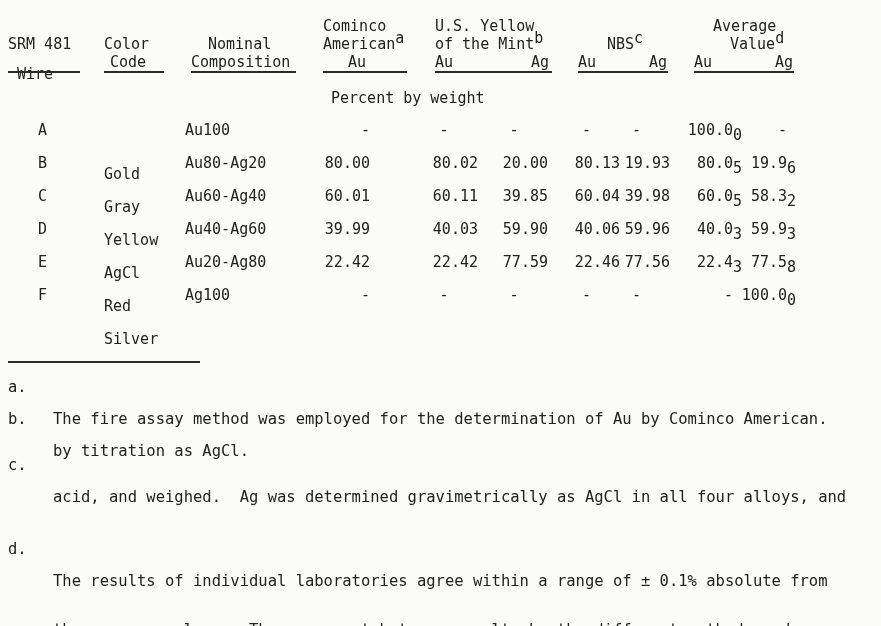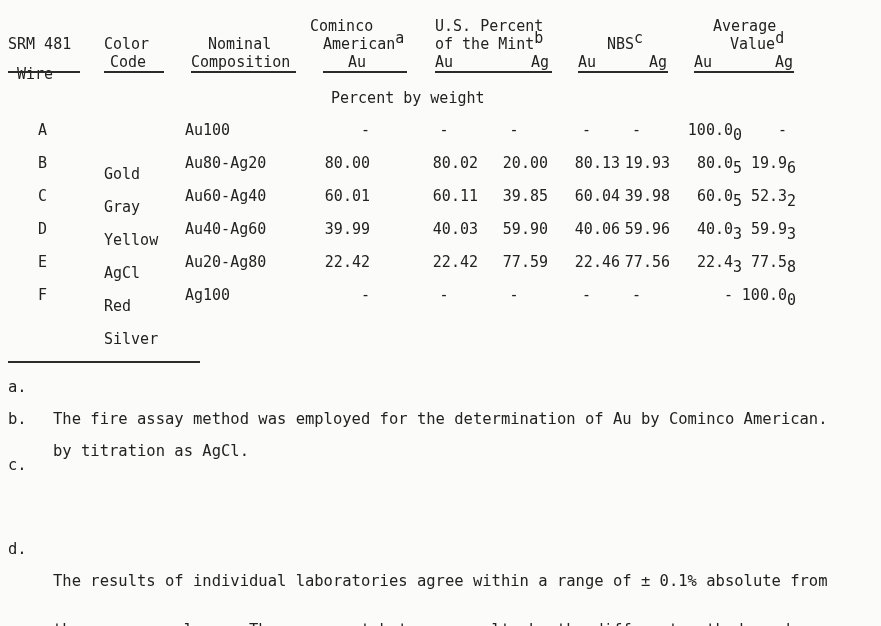--- a/index.html
+++ b/index.html
@@ -49,26 +49,26 @@
     <div class="rule" style="left:8px;top:71px;width:72px"></div>
 
     <div class="abs t" style="left:104px;top:36px">Color</div>
     <div class="abs t" style="left:110px;top:54px">Code</div>
     <div class="rule" style="left:104px;top:71px;width:60px"></div>
 
     <div class="abs t" style="left:208px;top:36px">Nominal</div>
     <div class="abs t" style="left:191px;top:54px">Composition</div>
     <div class="rule" style="left:191px;top:71px;width:105px"></div>
 
-    <div class="abs t" style="left:310px;top:18px">Cominco</div>
+    <div class="abs t" style="left:323px;top:18px">Cominco</div>
     <div class="abs t" style="left:323px;top:36px"><span>American</span><span class="sup">a</span></div>
     <div class="abs t" style="left:348px;top:54px">Au</div>
     <div class="rule" style="left:323px;top:71px;width:84px"></div>
 
-    <div class="abs t" style="left:435px;top:18px">U.S. Percent</div>
+    <div class="abs t" style="left:435px;top:18px">U.S. Yellow</div>
     <div class="abs t" style="left:435px;top:36px"><span>of the Mint</span><span class="sup">b</span></div>
     <div class="abs t" style="left:435px;top:54px">Au</div>
     <div class="abs t" style="left:531px;top:54px">Ag</div>
     <div class="rule" style="left:435px;top:71px;width:117px"></div>
 
     <div class="abs t" style="left:607px;top:36px"><span>NBS</span><span class="sup">c</span></div>
     <div class="abs t" style="left:578px;top:54px">Au</div>
     <div class="abs t" style="left:649px;top:54px">Ag</div>
     <div class="rule" style="left:578px;top:71px;width:90px"></div>
 
@@ -110,21 +110,21 @@
   <div class="row" style="top:188px">
     <div class="cell c-wire">C</div>
     <div class="cell c-color">Yellow</div>
     <div class="cell c-comp">Au60-Ag40</div>
     <div class="cell num c-cominco">60.01</div>
     <div class="cell num c-mint-au">60.11</div>
     <div class="cell num c-mint-ag">39.85</div>
     <div class="cell num c-nbs-au">60.04</div>
     <div class="cell num c-nbs-ag">39.98</div>
     <div class="cell num c-avg-au"><span>60.0</span><span class="sub">5</span></div>
-    <div class="cell num c-avg-ag"><span>52.3</span><span class="sub">2</span></div>
+    <div class="cell num c-avg-ag"><span>58.3</span><span class="sub">2</span></div>
   </div>
 
   <div class="row" style="top:221px">
     <div class="cell c-wire">D</div>
     <div class="cell c-color">AgCl</div>
     <div class="cell c-comp">Au40-Ag60</div>
     <div class="cell num c-cominco">39.99</div>
     <div class="cell num c-mint-au">40.03</div>
     <div class="cell num c-mint-ag">59.90</div>
     <div class="cell num c-nbs-au">40.06</div>
@@ -171,20 +171,21 @@
   <div class="footnote" style="top:411px">
     <span class="fn-label">b.</span>
     <div class="fn-lines">
       <div>by titration as AgCl.</div>
     </div>
   </div>
 
   <div class="footnote" style="top:457px">
     <span class="fn-label">c.</span>
     <div class="fn-lines">
+      <div>acid, and weighed.  Ag was determined gravimetrically as AgCl in all four alloys, and</div>
       
     </div>
   </div>
 
   <div class="footnote" style="top:541px">
     <span class="fn-label">d.</span>
     <div class="fn-lines">
       <div>The results of individual laboratories agree within a range of ± 0.1% absolute from</div>
       <div>the average values.  The agreement between results by the different methods and</div>
       

